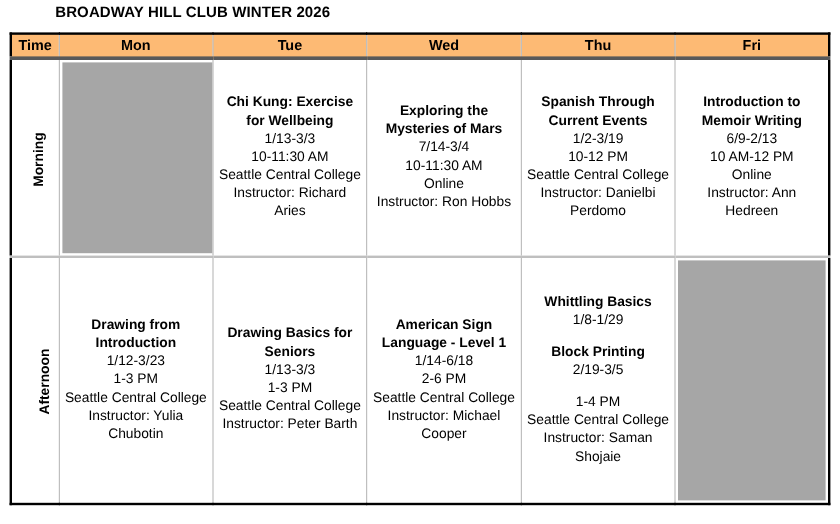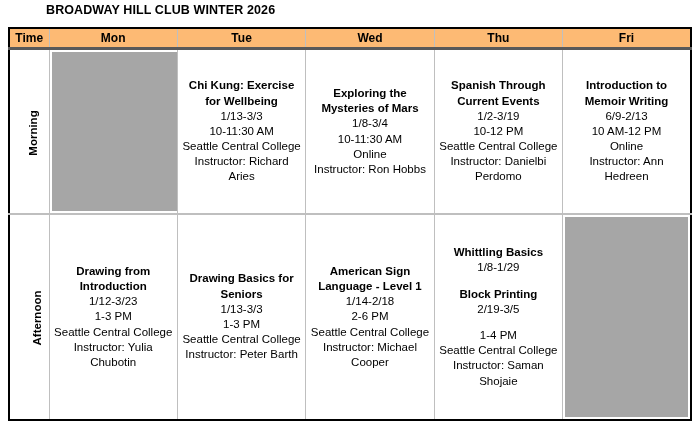--- a/index.html
+++ b/index.html
@@ -154,21 +154,21 @@
             <div class="cline">1/13-3/3</div>
             <div class="cline">10-11:30 AM</div>
             <div class="cline">Seattle Central College</div>
             <div class="cline">Instructor: Richard Aries</div>
           </div>
         </td>
 
         <td>
           <div class="cell-inner">
             <div class="ctitle">Exploring the Mysteries of Mars</div>
-            <div class="cline">1/8-3/4</div>
+            <div class="cline">7/14-3/4</div>
             <div class="cline">10-11:30 AM</div>
             <div class="cline">Online</div>
             <div class="cline">Instructor: Ron Hobbs</div>
           </div>
         </td>
 
         <td>
           <div class="cell-inner">
             <div class="ctitle">Spanish Through Current Events</div>
             <div class="cline">1/2-3/19</div>
@@ -210,21 +210,21 @@
             <div class="cline">1/13-3/3</div>
             <div class="cline">1-3 PM</div>
             <div class="cline">Seattle Central College</div>
             <div class="cline">Instructor: Peter Barth</div>
           </div>
         </td>
 
         <td>
           <div class="cell-inner">
             <div class="ctitle">American Sign Language - Level 1</div>
-            <div class="cline">1/14-2/18</div>
+            <div class="cline">1/14-6/18</div>
             <div class="cline">2-6 PM</div>
             <div class="cline">Seattle Central College</div>
             <div class="cline">Instructor: Michael Cooper</div>
           </div>
         </td>
 
         <td>
           <div class="cell-inner">
             <div class="ctitle">Whittling Basics</div>
             <div class="cline">1/8-1/29</div>

